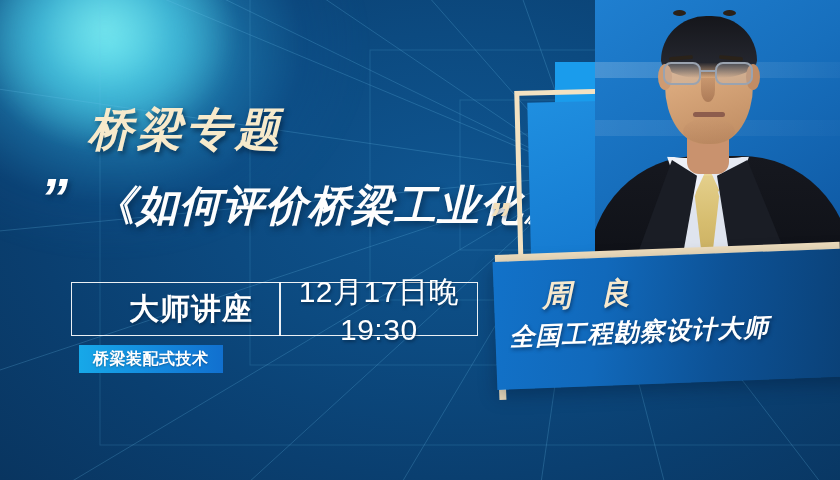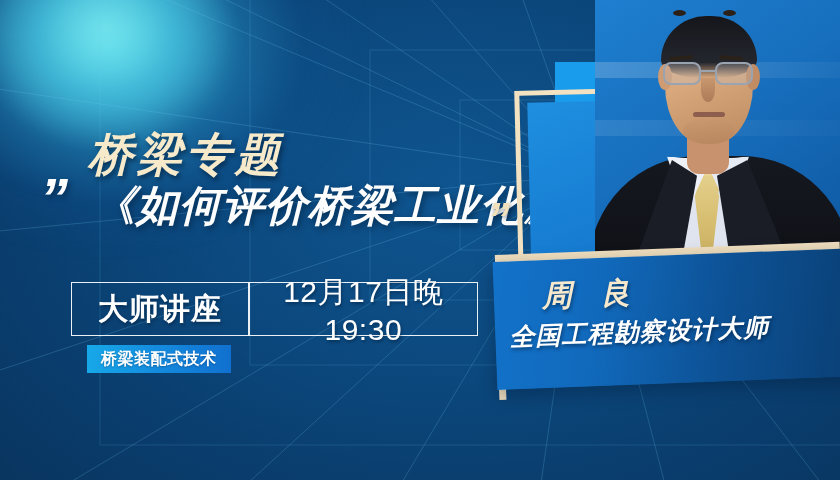--- a/index.html
+++ b/index.html
@@ -35,21 +35,20 @@
   .grid-layer svg{ position:absolute; left:0; top:0; }
 
   
   .title-main{
     position:absolute; left:88px; top:100px;
     font-size:45px; font-weight:700; font-style:italic;
     letter-spacing:4px;
     color:#f7eacb;
     text-shadow:2px 3px 5px rgba(2,26,52,.65);
     white-space:nowrap;
-    margin-top:25px;
   }
   .quote-open{
     position:absolute; left:40px; top:170px;
     font-size:56px; font-weight:900; font-style:italic;
     color:#ffffff; line-height:1; letter-spacing:-4px;
     text-shadow:2px 3px 5px rgba(2,26,52,.55);
   }
   .subtitle{
     position:absolute; left:70px; top:178px;
     font-size:42px; font-weight:700; font-style:italic;
@@ -63,36 +62,36 @@
     position:absolute; left:487px; top:196px;
     font-size:46px; font-weight:900; font-style:italic;
     color:#f2dfbb; line-height:1; letter-spacing:-4px;
     text-shadow:1px 2px 4px rgba(2,26,52,.5);
   }
 
   
   .info-box{
     position:absolute; left:71px; top:282px; width:407px; height:54px;
     border:1.6px solid rgba(255,255,255,.92);
-    display:flex; align-items:center;
+    display:flex; align-items:center;padding-left:31px;
   }
   .info-label{
     width:176px; text-align:center;
     font-size:30px; font-weight:700; color:#ffffff; letter-spacing:1px;
     text-shadow:1px 2px 3px rgba(2,26,52,.5);
   }
   .info-divider{ width:1.6px; height:54px; background:rgba(255,255,255,.92); }
   .info-date{
     flex:1; text-align:center;
     font-size:30px; font-weight:400; color:#ffffff; letter-spacing:.5px;
     text-shadow:1px 2px 3px rgba(2,26,52,.5);
   }
 
   
-  .tags{ position:absolute; left:87px; top:345px; display:flex;border-radius:14px; }
+  .tags{ position:absolute; left:79px; top:345px; display:flex;border-radius:14px; }
   .tag{
     height:28px; display:flex; align-items:center; justify-content:center;
     padding:0 14px;
     font-size:16px; font-weight:700; color:#ffffff; letter-spacing:.5px;
     background:linear-gradient(90deg,#17a8e8 0%,#1488dd 55%,#1170cf 100%);
     text-shadow:0 1px 2px rgba(2,26,52,.35);
   }
   .tag.t2{ margin-left:26px;
     background:linear-gradient(90deg,#2cb4ef 0%,#1a8ee0 60%,#1474d2 100%); }
 

